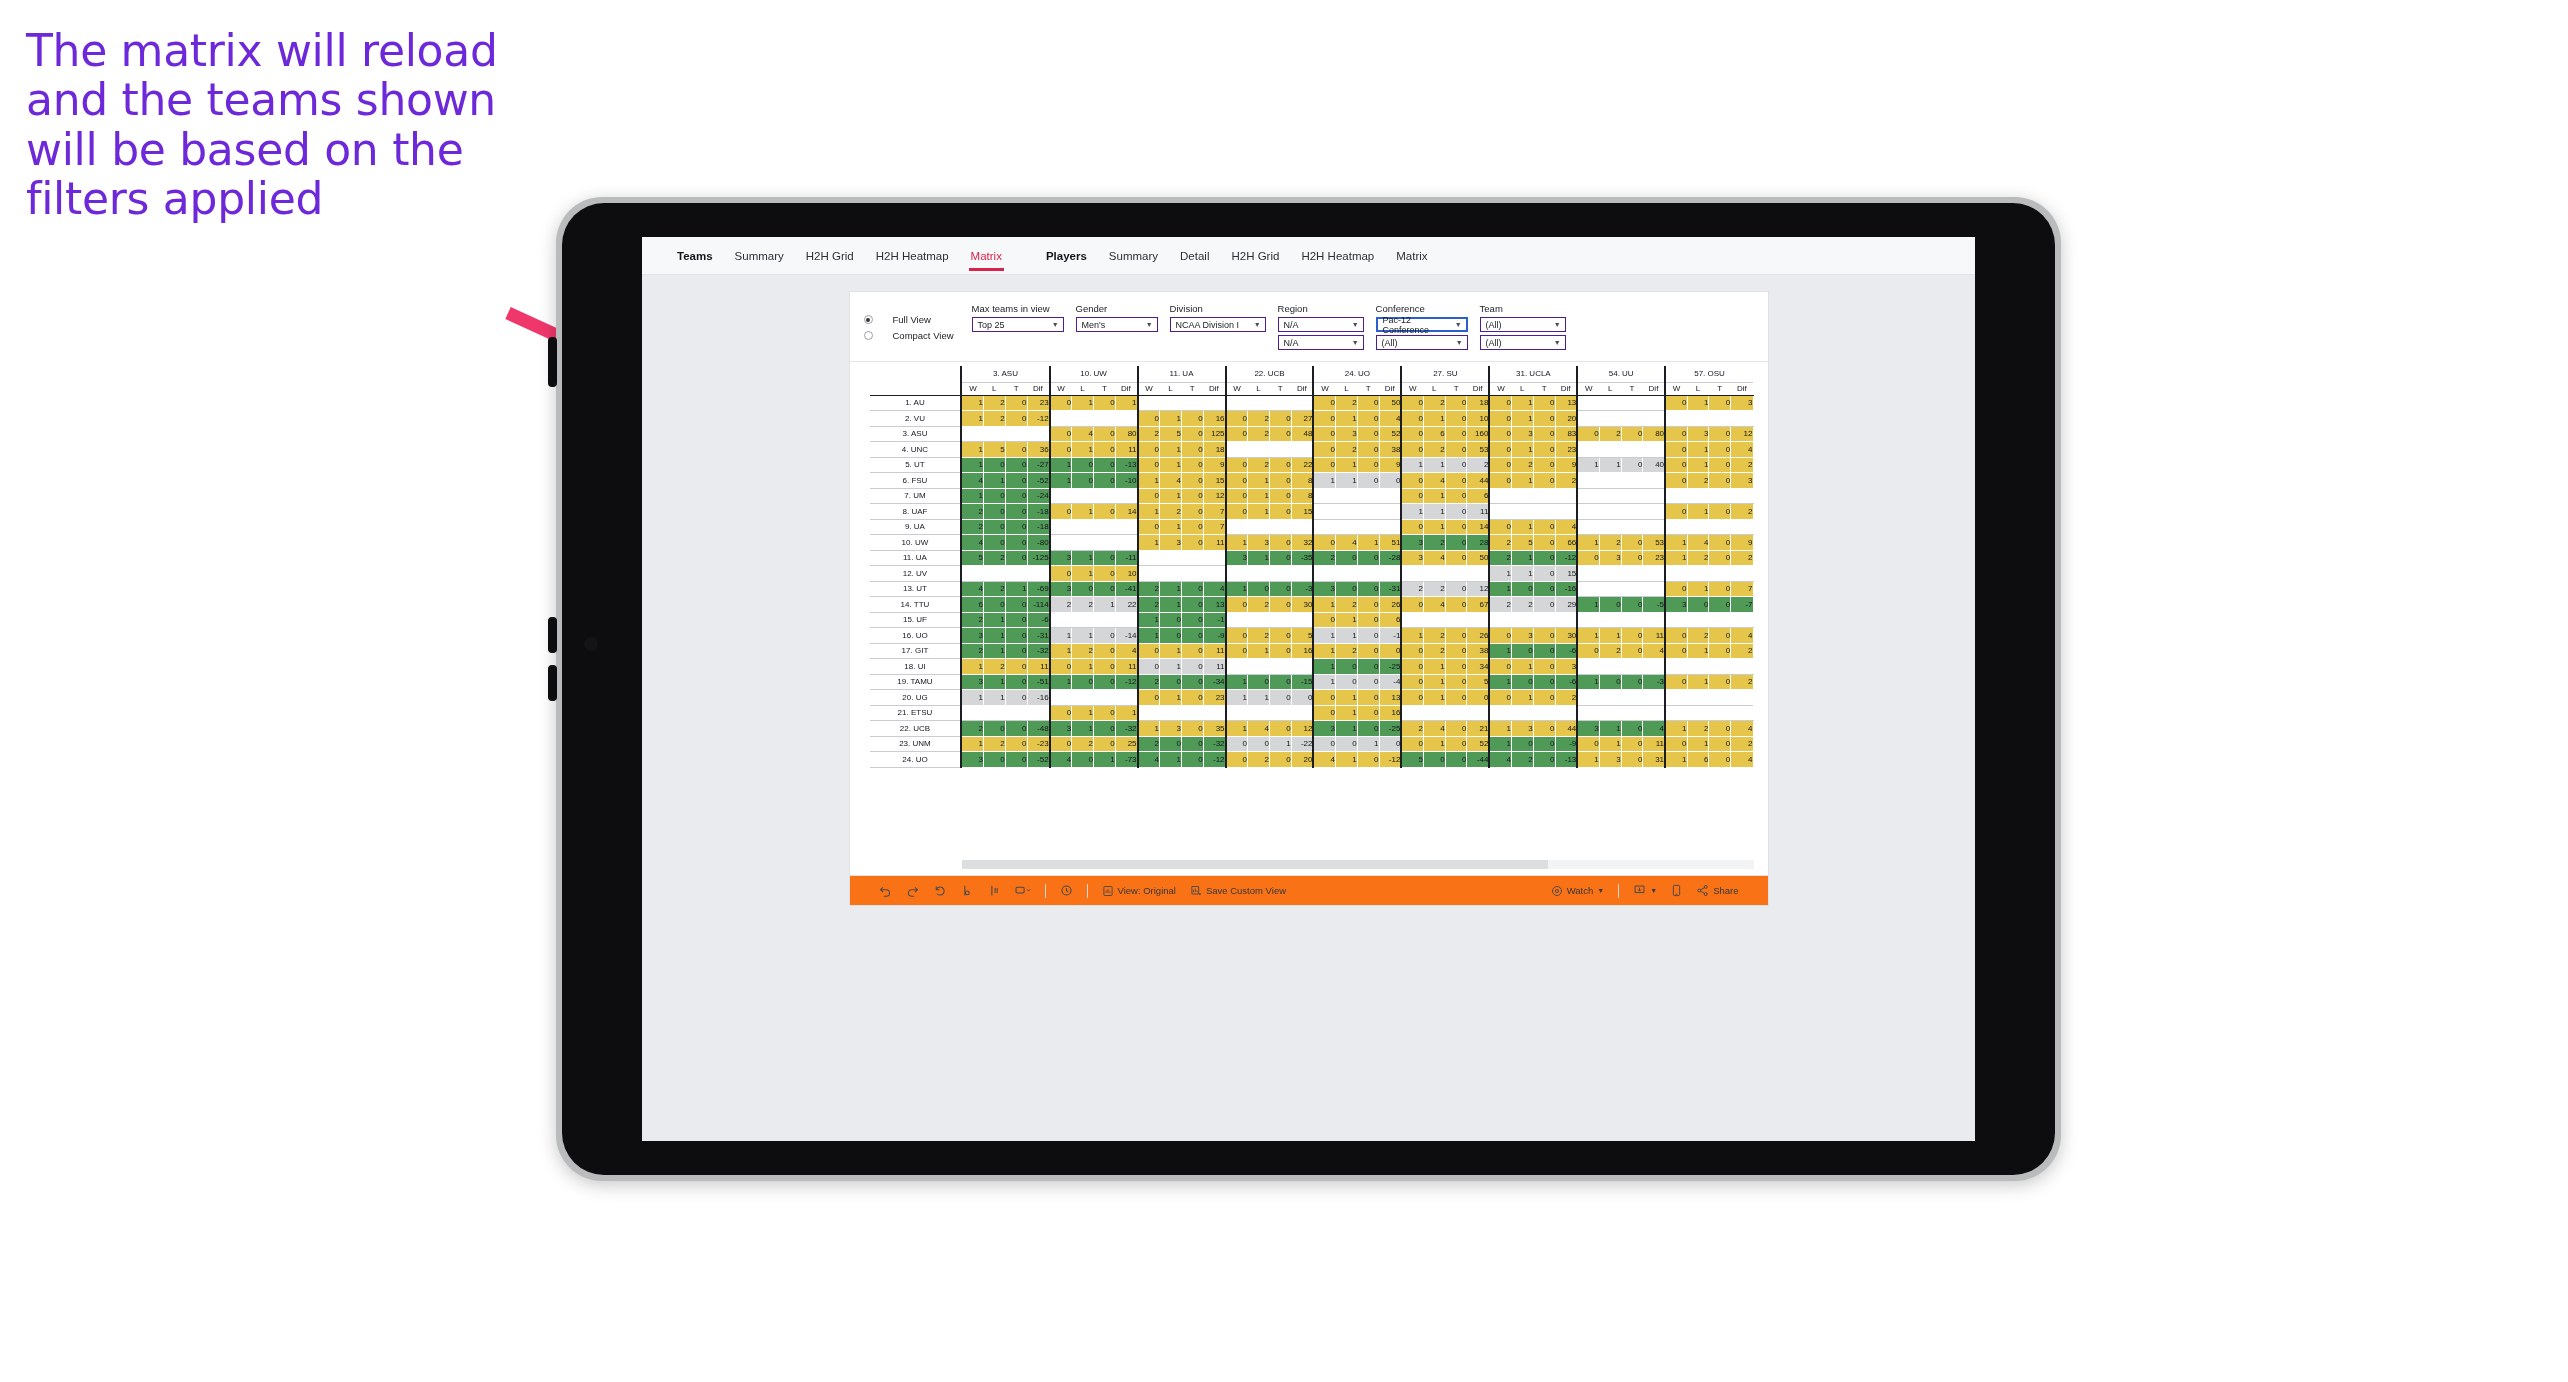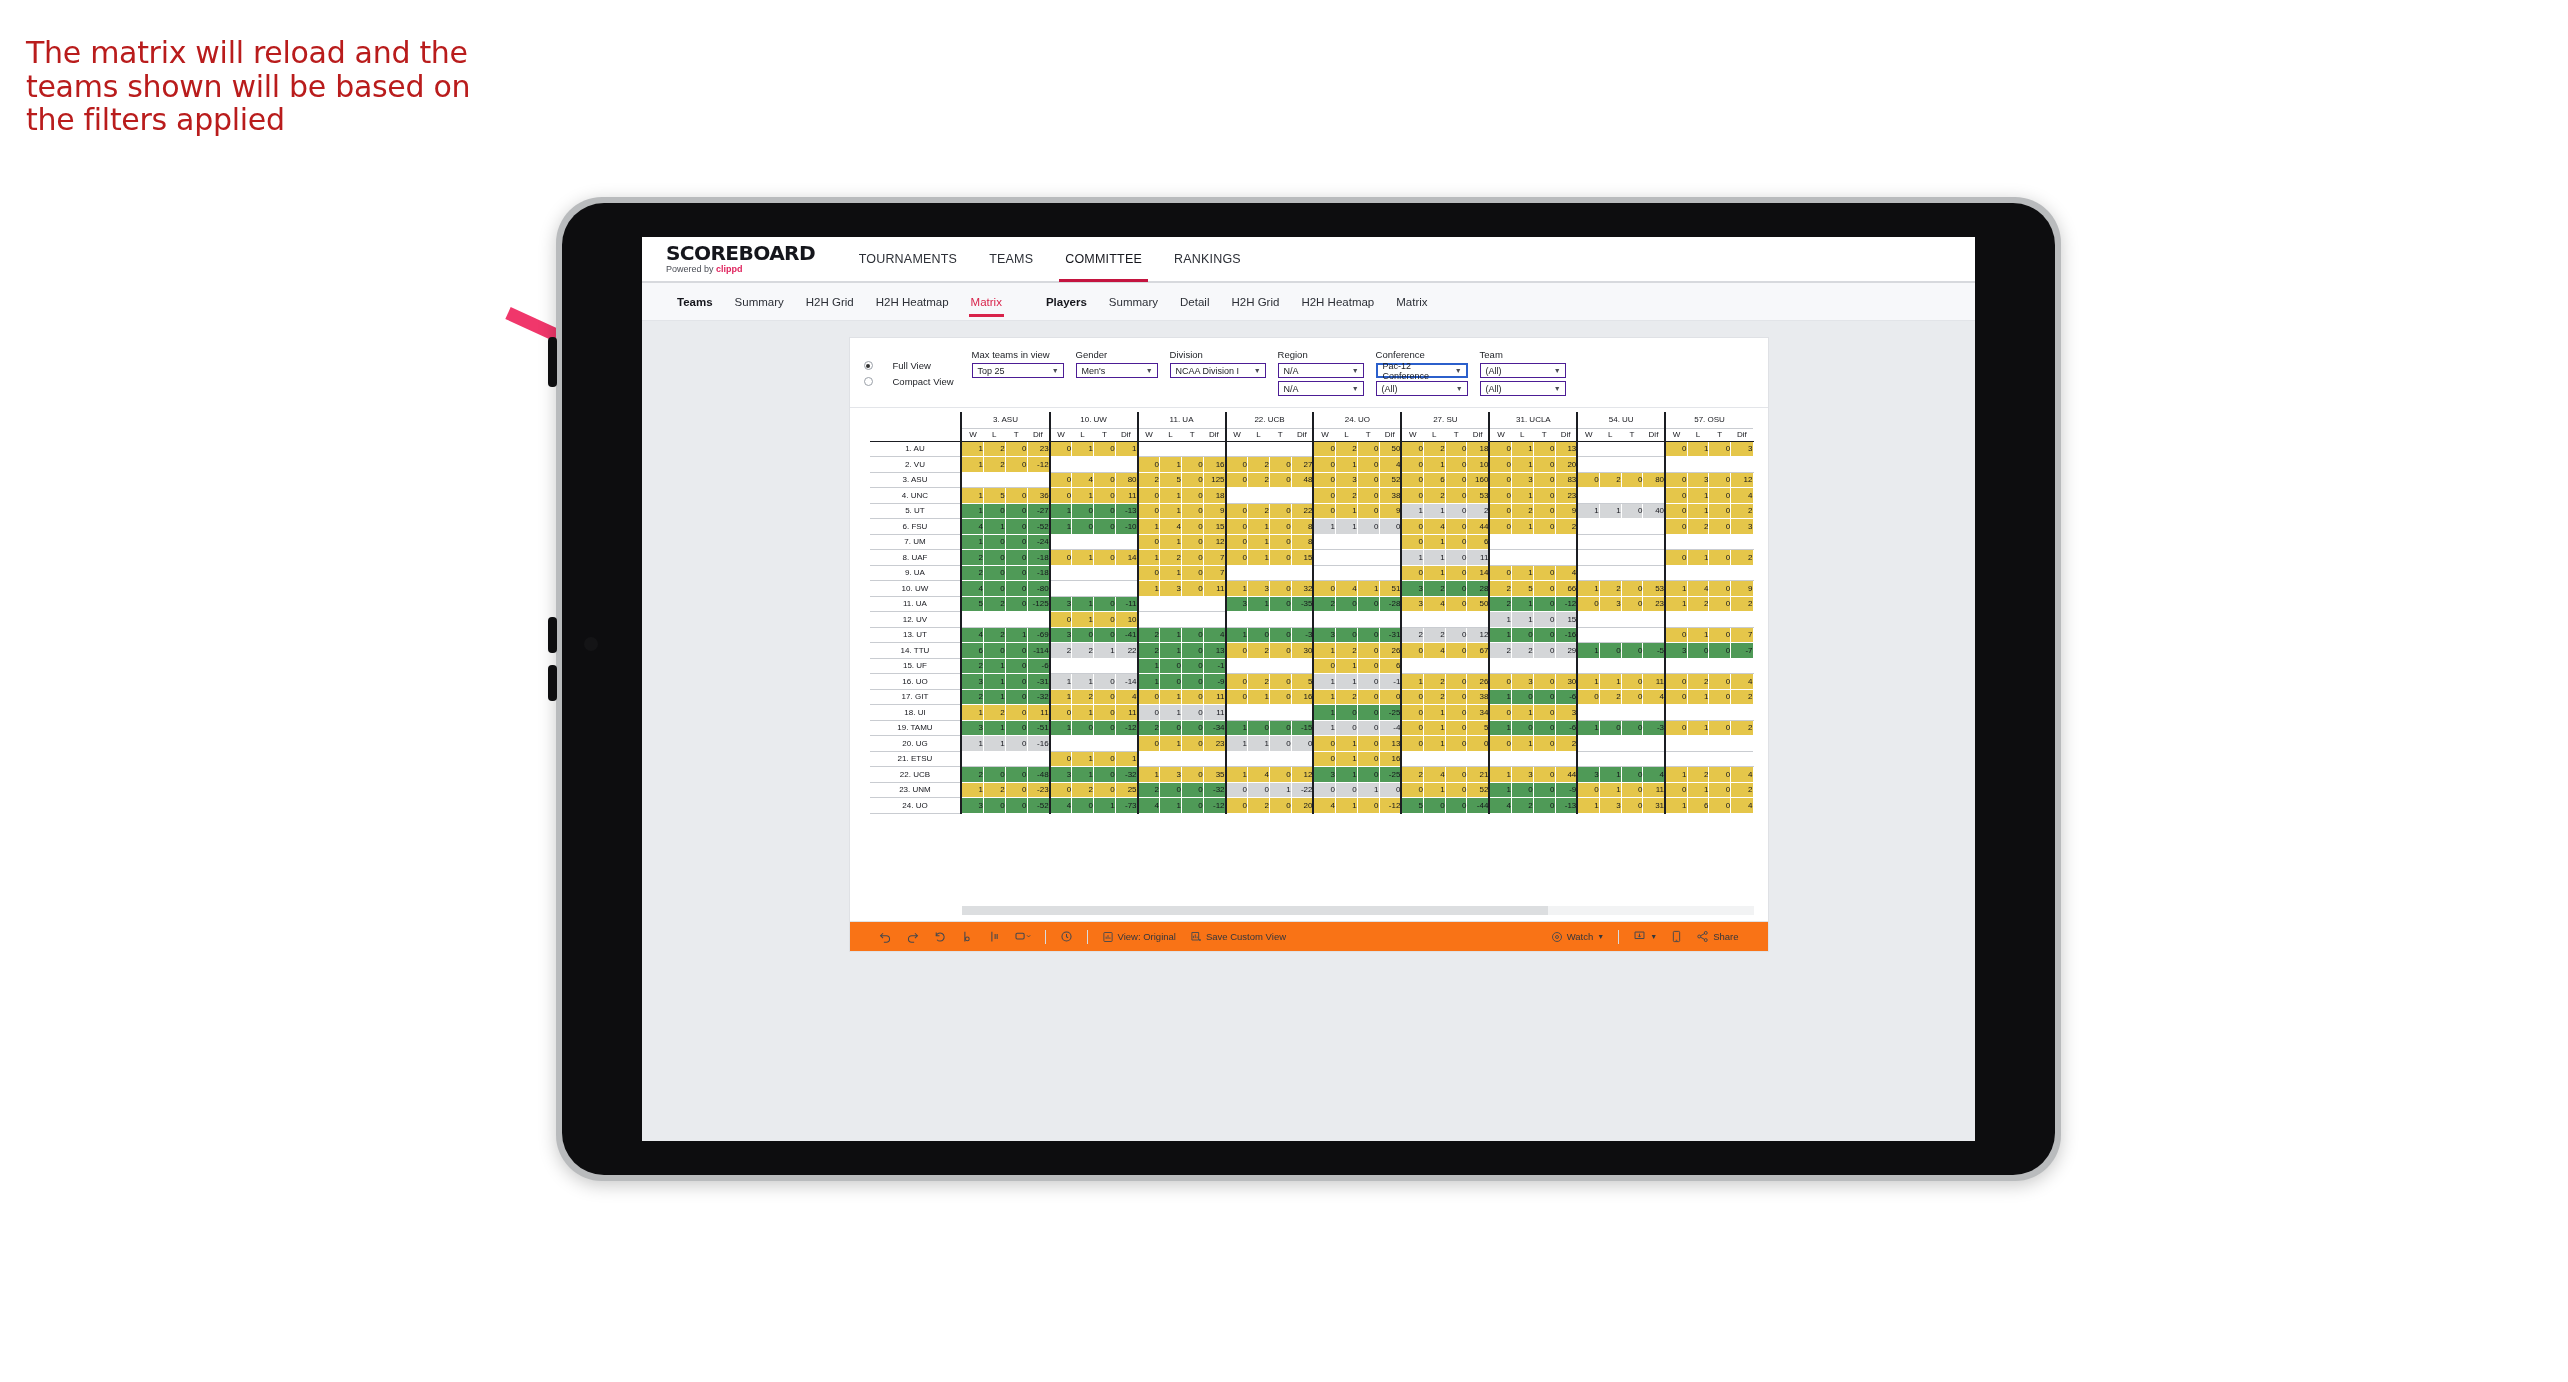--- a/index.html
+++ b/index.html
@@ -8,25 +8,25 @@
     width: 2568px; height: 1382px;
     background: #ffffff;
     font-family: "Liberation Sans", sans-serif;
     overflow: hidden;
     position: relative;
   }
 
   
   #annotation {
     position: absolute;
-    left: 26px; top: 36px;
+    left: 26px; top: 26px;
     width: 500px;
-    font-size: 30px;
+    font-size: 44px;
     line-height: 1.12;
-    color: #b91c1c;
+    color: #6d28d9;
     font-family: "DejaVu Sans", sans-serif;
     letter-spacing: -0.3px;
   }
   #arrow-layer { position:absolute; left:0; top:0; width:2568px; height:1382px; pointer-events:none; }
 
   
   #tablet {
     position: absolute;
     left: 556px; top: 197px;
     width: 1505px; height: 984px;
@@ -220,32 +220,20 @@
 
 <div id="tablet">
   <div class="side-btn" style="left:-8px; top:140px; width:9px; height:50px;"></div>
   <div class="side-btn" style="left:-8px; top:420px; width:9px; height:36px;"></div>
   <div class="side-btn" style="left:-8px; top:468px; width:9px; height:36px;"></div>
   <div class="lens" style="left:28px; top:440px; width:14px; height:14px;"></div>
 
   <div id="tablet-inner">
     <div id="screen">
 
-      <div id="app-header">
-        <div id="brand">
-          <span class="wordmark">SCOREBOARD</span>
-          <span class="powered"><span>Powered by </span><span class="clippd">clippd</span></span>
-        </div>
-        <div class="topnav">
-          <div class="tnav">TOURNAMENTS</div>
-          <div class="tnav">TEAMS</div>
-          <div class="tnav active">COMMITTEE</div>
-          <div class="tnav">RANKINGS</div>
-        </div>
-      </div>
 
       <div id="subtabs">
         <div class="tabgroup">
           <div class="stab head">Teams</div>
           <div class="stab">Summary</div>
           <div class="stab">H2H Grid</div>
           <div class="stab">H2H Heatmap</div>
           <div class="stab active">Matrix</div>
         </div>
         <div class="tabgroup g2">

